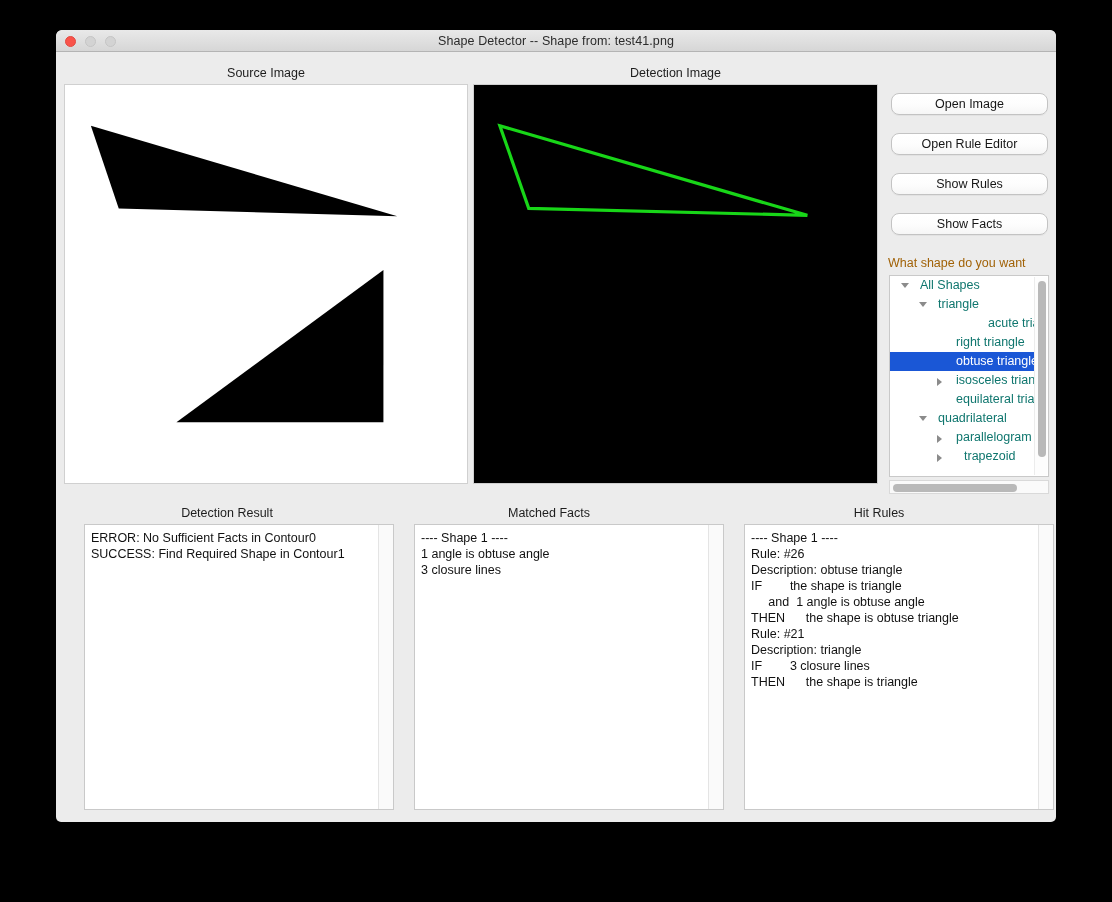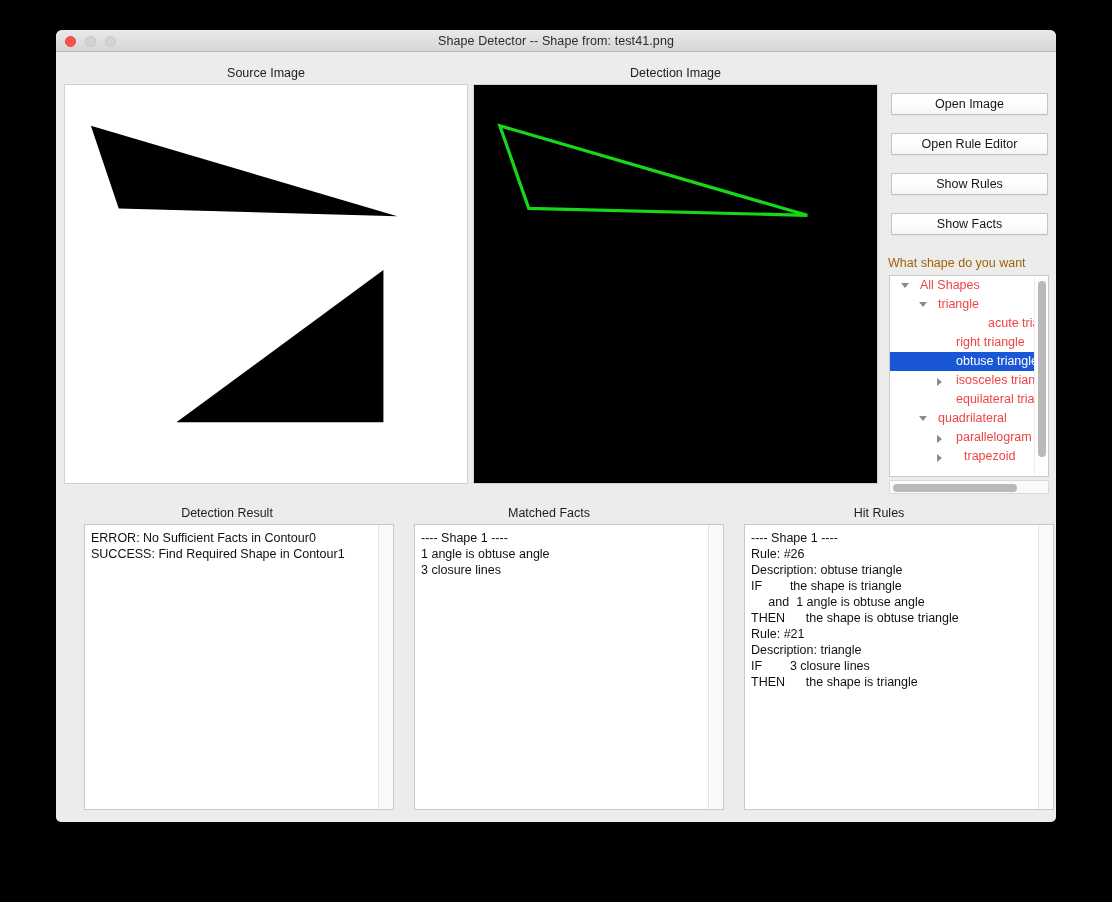--- a/index.html
+++ b/index.html
@@ -64,21 +64,21 @@
   }
   .image-box.dark { background: #000000; border-color: #cfcfcf; }
   .image-box svg { display: block; width: 100%; height: 100%; }
 
   
   .btn {
     position: absolute;
     height: 22px;
     background: linear-gradient(to bottom, #ffffff 0%, #fdfdfd 50%, #f6f6f6 100%);
     border: 1px solid #c3c3c3;
-    border-radius: 1px;
+    border-radius: 8px;
     font-size: 12.5px;
     color: #161616;
     font-family: "Liberation Sans", sans-serif;
     text-align: center;
     line-height: 20px;
     cursor: default;
     box-shadow: 0 1px 0 rgba(0,0,0,0.04);
   }
 
   
@@ -99,21 +99,21 @@
     left: 0; top: 0;
     right: 14px; bottom: 0;
     overflow: hidden;
   }
   .tree-row {
     position: relative;
     height: 19px;
     line-height: 19px;
     white-space: nowrap;
     font-size: 12.5px;
-    color: #ef4444;
+    color: #0f766e;
   }
   .tree-row.selected { background: #1a57d6; color: #ffffff; }
   .tree-row .arrow {
     position: absolute;
     width: 0; height: 0;
     top: 7px;
   }
   .arrow.down {
     border-left: 4.5px solid transparent;
     border-right: 4.5px solid transparent;

